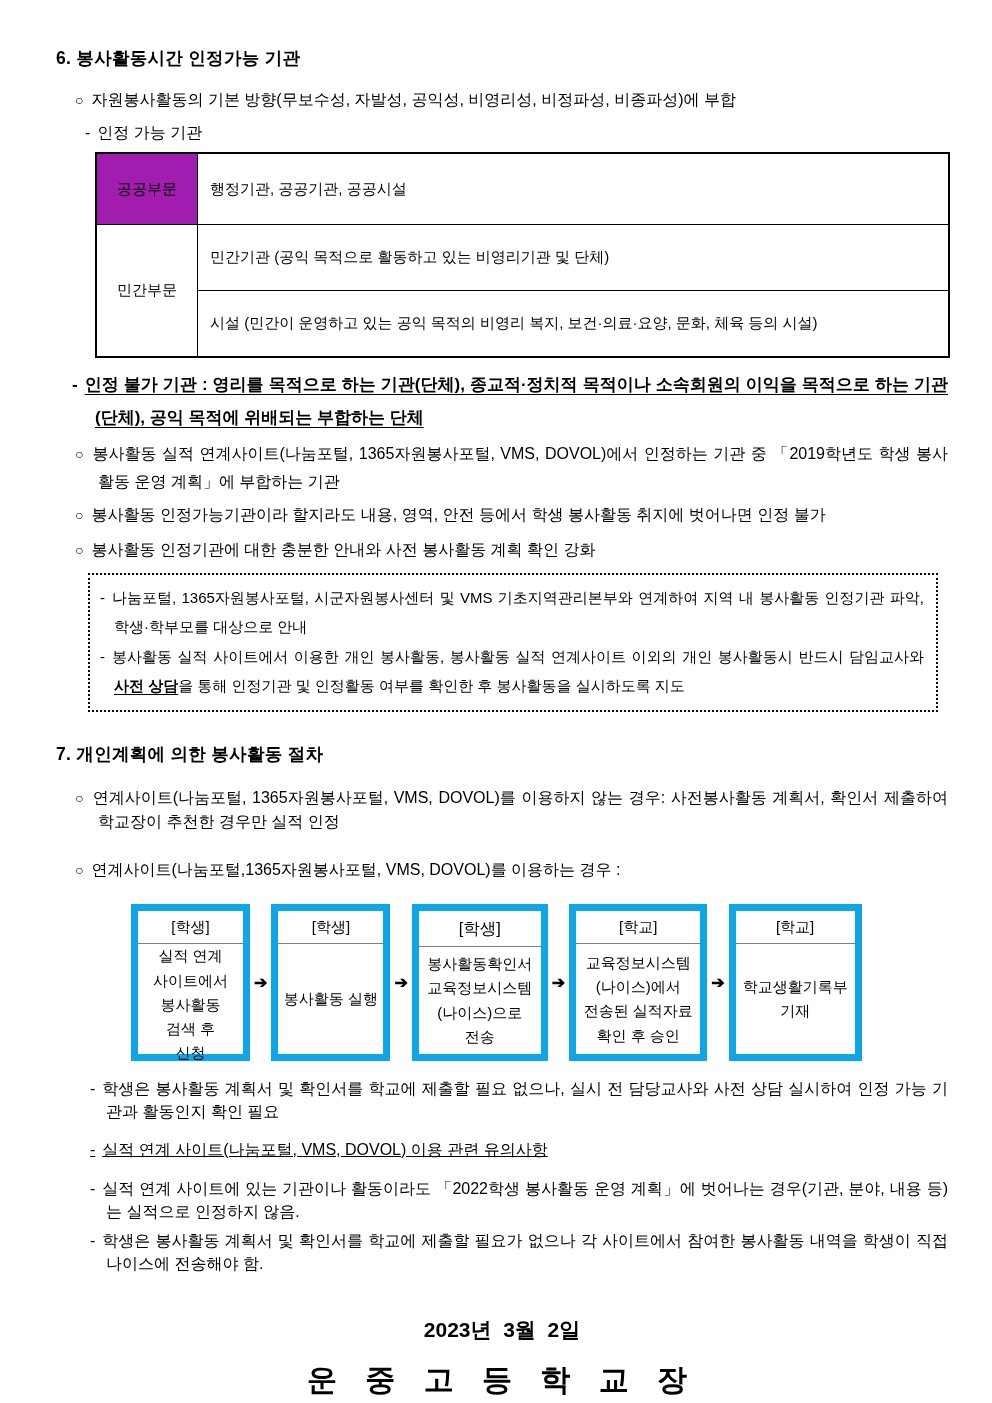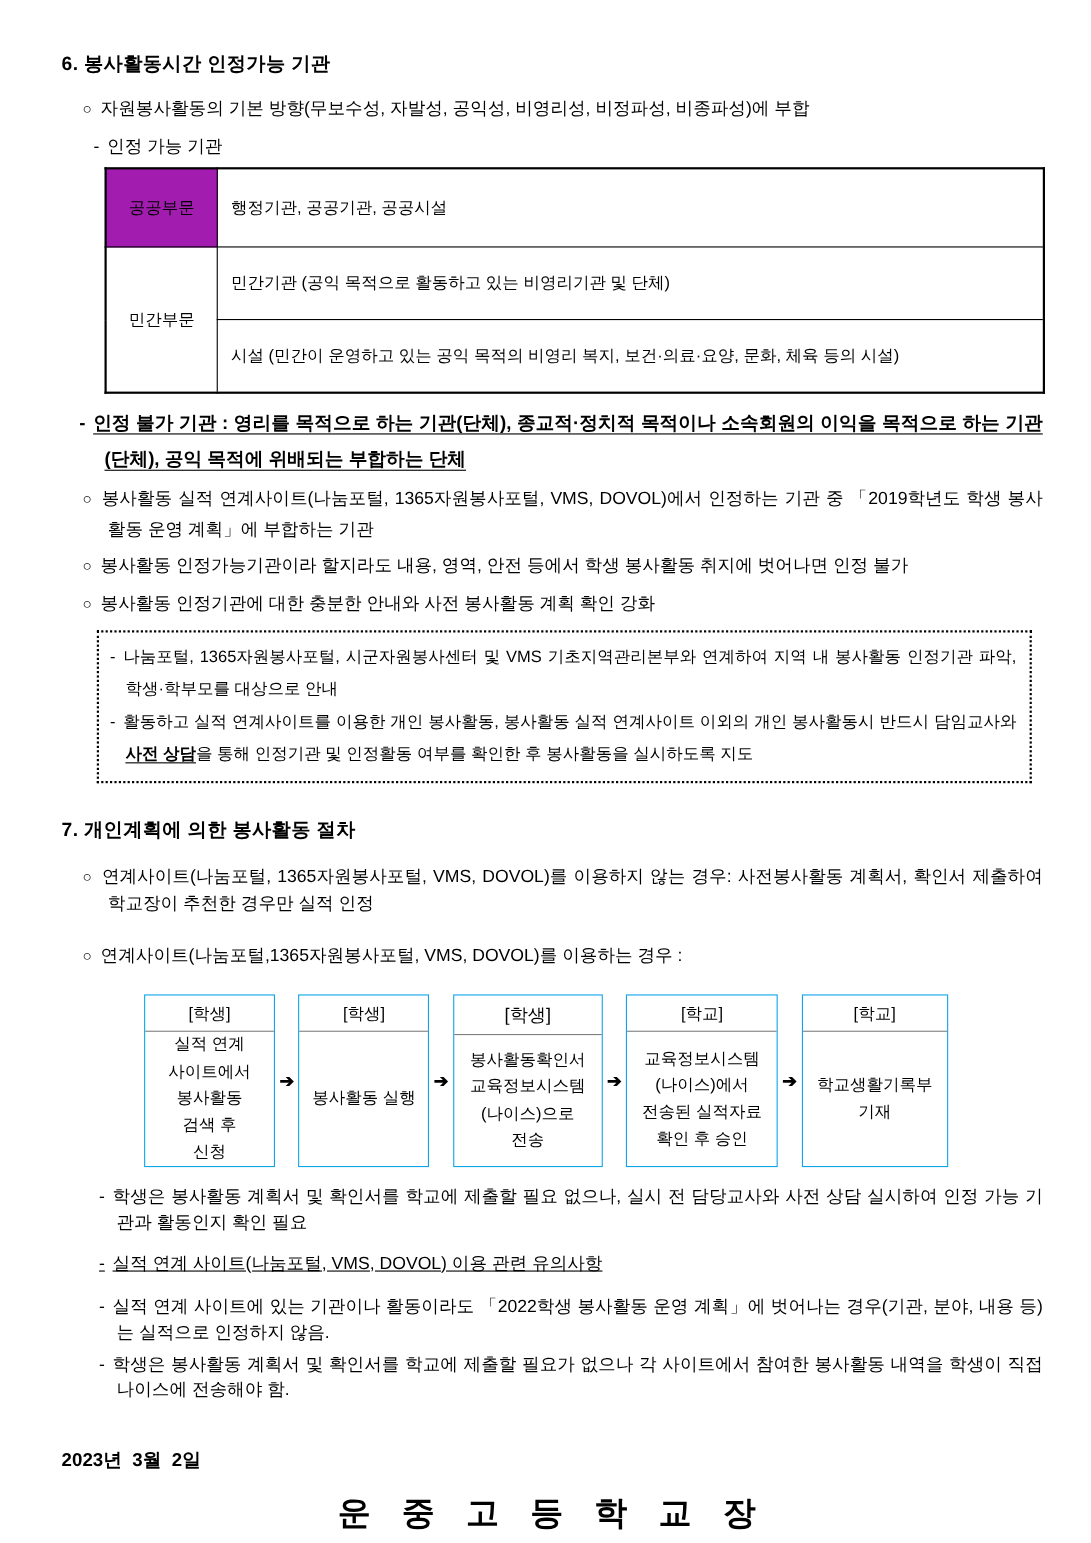--- a/index.html
+++ b/index.html
@@ -49,37 +49,37 @@
   }
   .note-item { padding-left:14px; text-indent:-14px; text-align:justify; word-break:break-all; }
   .bold-u { font-weight:bold; text-decoration:underline; text-underline-offset:3px; }
 
   .sec7 { margin-top:30px; }
   .sec7 .sec-title { margin-bottom:20px; }
   .li-c.s7a { line-height:1.5; margin-bottom:24px; }
   .li-c.s7b { line-height:1.5; margin-bottom:0; }
 
   .flow { display:flex; align-items:center; margin:22px 0 16px 75px; }
-  .fbox { box-sizing:border-box; border:1px solid #0ea5e9; height:157px; display:flex; flex-direction:column; background:#fff; }
+  .fbox { box-sizing:border-box; border:7px solid #0ea5e9; height:157px; display:flex; flex-direction:column; background:#fff; }
   .fhead { border-bottom:1px solid #7f7f7f; text-align:center; font-size:15px; padding:7px 0 6px; }
   .fbox.b3 .fhead { font-size:16.5px; }
   .fbody { flex:1; display:flex; align-items:center; justify-content:center; text-align:center;
            font-size:15px; line-height:1.62; white-space:pre-line; }
   .farrow { font-size:16px; font-weight:bold; padding:0 4px; flex:0 0 auto; }
   .w1 { width:119px; } .w2 { width:119px; } .w3 { width:136px; } .w4 { width:138px; } .w5 { width:133px; }
 
   .bi {
     margin-left:34px; padding-left:16px; text-indent:-16px;
     font-size:16px; line-height:1.45; text-align:justify; word-break:break-all;
   }
   .bi.m1 { margin-bottom:14px; }
   .bi.m2 { margin-bottom:16px;text-decoration:underline; }
   .bi.m3 { margin-bottom:6px; }
 
-  .date-line { text-align:left; font-size:17px; font-weight:bold; margin-top:40px; white-space:pre; }
+  .date-line { text-align:center; font-size:21px; font-weight:bold; margin-top:40px; white-space:pre; }
   .signer-line { text-align:center; font-size:30px; font-weight:bold; letter-spacing:10px; margin-top:16px; }
 </style>
 </head>
 <body>
 
 <div class="page">
 
   <div class="sec-title">6. 봉사활동시간 인정가능 기관</div>
 
   <div class="li-c"><span class="mk-c">○</span><span>자원봉사활동의 기본 방향(무보수성, 자발성, 공익성, 비영리성, 비정파성, 비종파성)에 부합</span></div>
@@ -105,21 +105,21 @@
   <div class="d2p"><span class="mk-d">-</span><span class="u-line">인정 불가 기관 : 영리를 목적으로 하는 기관(단체), 종교적·정치적 목적이나 소속회원의 이익을 목적으로 하는 기관(단체), 공익 목적에 위배되는 부합하는 단체</span></div>
 
   <div class="li-c two"><span class="mk-c">○</span><span>봉사활동 실적 연계사이트(나눔포털, 1365자원봉사포털, VMS, DOVOL)에서 인정하는 기관 중 「2019학년도 학생 봉사활동 운영 계획」에 부합하는 기관</span></div>
 
   <div class="li-c single"><span class="mk-c">○</span><span>봉사활동 인정가능기관이라 할지라도 내용, 영역, 안전 등에서 학생 봉사활동 취지에 벗어나면 인정 불가</span></div>
 
   <div class="li-c single"><span class="mk-c">○</span><span>봉사활동 인정기관에 대한 충분한 안내와 사전 봉사활동 계획 확인 강화</span></div>
 
   <div class="note-box">
     <div class="note-item"><span class="mk-d">-</span><span>나눔포털, 1365자원봉사포털, 시군자원봉사센터 및 VMS 기초지역관리본부와 연계하여 지역 내 봉사활동 인정기관 파악, 학생·학부모를 대상으로 안내</span></div>
-    <div class="note-item"><span class="mk-d">-</span><span>활동하고 실적 연계사이트를 이용한 개인 봉사활동, 봉사활동 실적 연계사이트 이외의 개인 봉사활동시 반드시 담임교사와 </span><span class="bold-u">사전 상담</span><span>을 통해 인정기관 및 인정활동 여부를 확인한 후 봉사활동을 실시하도록 지도</span></div>
+    <div class="note-item"><span class="mk-d">-</span><span>봉사활동 실적 사이트에서 이용한 개인 봉사활동, 봉사활동 실적 연계사이트 이외의 개인 봉사활동시 반드시 담임교사와 </span><span class="bold-u">사전 상담</span><span>을 통해 인정기관 및 인정활동 여부를 확인한 후 봉사활동을 실시하도록 지도</span></div>
   </div>
 
   <div class="sec7">
     <div class="sec-title">7. 개인계획에 의한 봉사활동 절차</div>
 
     <div class="li-c s7a"><span class="mk-c">○</span><span>연계사이트(나눔포털, 1365자원봉사포털, VMS, DOVOL)를 이용하지 않는 경우: 사전봉사활동 계획서, 확인서 제출하여 학교장이 추천한 경우만 실적 인정</span></div>
 
     <div class="li-c s7b"><span class="mk-c">○</span><span>연계사이트(나눔포털,1365자원봉사포털, VMS, DOVOL)를 이용하는 경우 :</span></div>
 
     <div class="flow">

